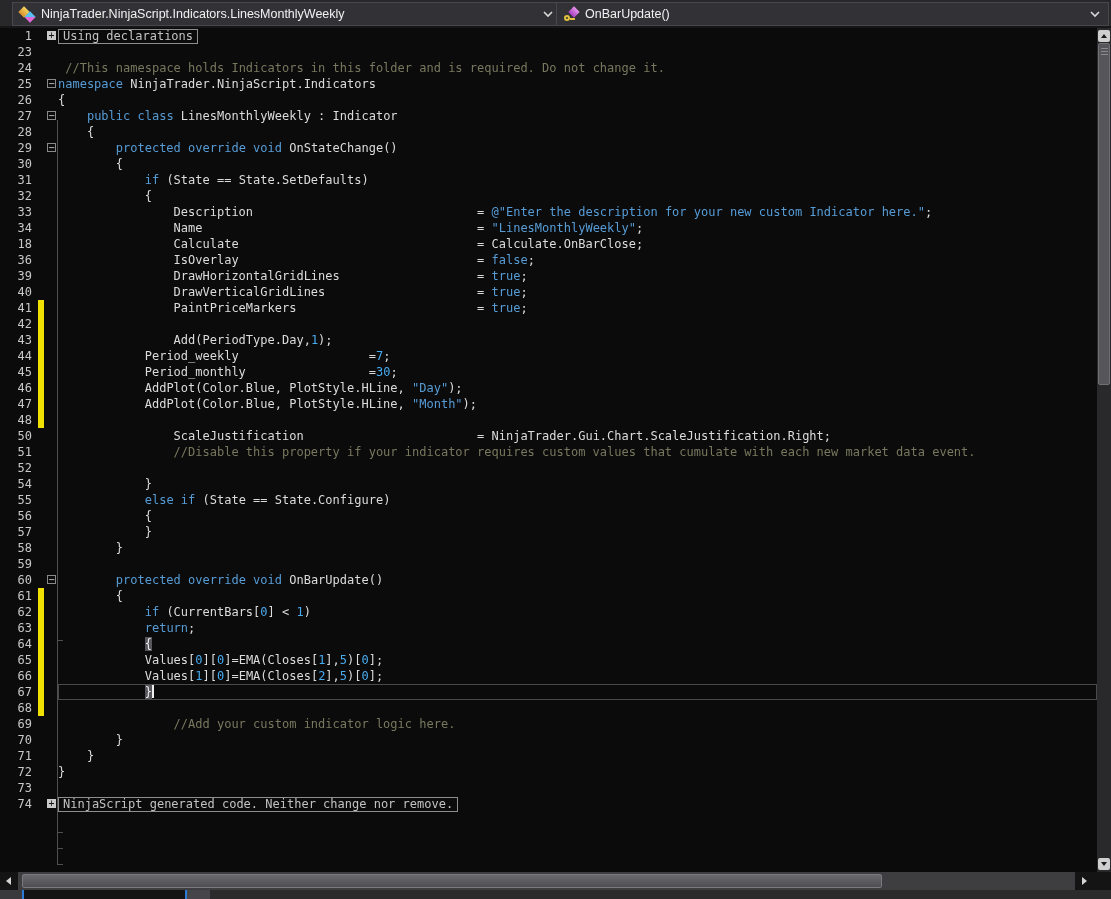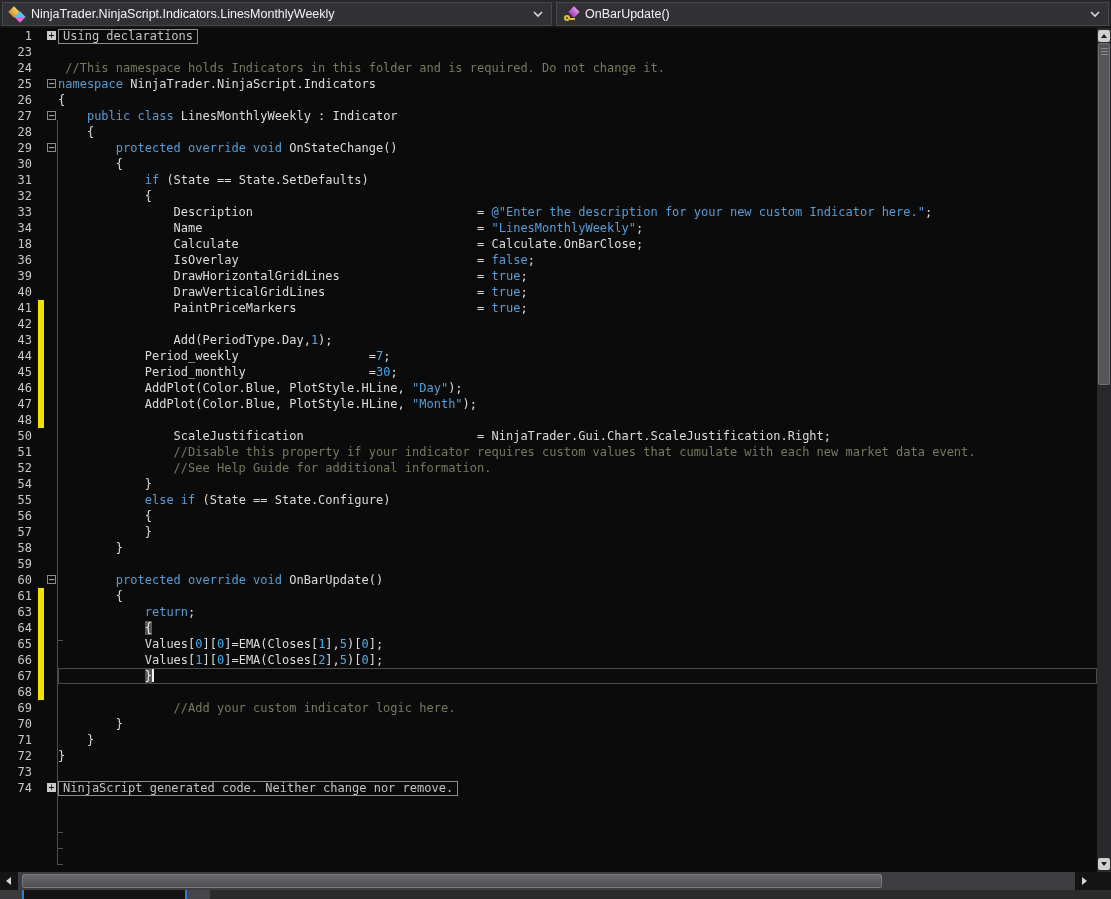--- a/index.html
+++ b/index.html
@@ -12,21 +12,21 @@
   
   #topbar {
     position:absolute; left:0; top:0; width:1111px; height:28px;
     background:#28282b; border-bottom:2px solid #161616; display:flex; align-items:center;
   }
   .combo {
     position:absolute; top:2px; height:24px; background:#323236;
     border:1px solid #47474c; display:flex; align-items:center;
     color:#f1f1f1; font-size:12.5px; padding:0 6px; overflow:hidden;
   }
-  #combo-left { left:2px; width:550px; }
+  #combo-left { left:12px; width:550px; }
   #combo-right { left:556px; width:553px; }
   .combo .label { flex:1; white-space:nowrap; overflow:hidden; margin-left:4px; }
   .chev { width:14px; height:10px; flex:0 0 auto; }
 
   
   .ic { position:relative; width:18px; height:17px; flex:0 0 auto; }
   .ic .d { position:absolute; width:8px; height:8px; transform:rotate(45deg); }
   .ic .dy { left:1px; top:2px; background:linear-gradient(180deg,#f6d45c,#d8912d); }
   .ic .dbp { left:7px; top:7px; background:linear-gradient(135deg,#57c0f4 50%,#e268d8 50%); }
   .ic .dm { left:7px; top:2px; background:linear-gradient(180deg,#e394ea,#a93ec1); }
@@ -147,29 +147,30 @@
         <div class="line"><span class="lnum">41</span><span class="cbar on"></span><span class="fold"></span><span class="code"><span class="tp">                </span><span class="tp">PaintPriceMarkers</span><span class="tp">                         </span><span class="tp">= </span><span class="tk">true</span><span class="tp">;</span></span></div>
         <div class="line"><span class="lnum">42</span><span class="cbar on"></span><span class="fold"></span><span class="code"></span></div>
         <div class="line"><span class="lnum">43</span><span class="cbar on"></span><span class="fold"></span><span class="code"><span class="tp">                </span><span class="tp">Add(PeriodType.Day,</span><span class="tn">1</span><span class="tp">);</span></span></div>
         <div class="line"><span class="lnum">44</span><span class="cbar on"></span><span class="fold"></span><span class="code"><span class="tp">            </span><span class="tp">Period_weekly</span><span class="tp">                  </span><span class="tp">=</span><span class="tn">7</span><span class="tp">;</span></span></div>
         <div class="line"><span class="lnum">45</span><span class="cbar on"></span><span class="fold"></span><span class="code"><span class="tp">            </span><span class="tp">Period_monthly</span><span class="tp">                 </span><span class="tp">=</span><span class="tn">30</span><span class="tp">;</span></span></div>
         <div class="line"><span class="lnum">46</span><span class="cbar on"></span><span class="fold"></span><span class="code"><span class="tp">            </span><span class="tp">AddPlot(Color.Blue, PlotStyle.HLine, </span><span class="ts">"Day"</span><span class="tp">);</span></span></div>
         <div class="line"><span class="lnum">47</span><span class="cbar on"></span><span class="fold"></span><span class="code"><span class="tp">            </span><span class="tp">AddPlot(Color.Blue, PlotStyle.HLine, </span><span class="ts">"Month"</span><span class="tp">);</span></span></div>
         <div class="line"><span class="lnum">48</span><span class="cbar on"></span><span class="fold"></span><span class="code"></span></div>
         <div class="line"><span class="lnum">50</span><span class="cbar"></span><span class="fold"></span><span class="code"><span class="tp">                </span><span class="tp">ScaleJustification</span><span class="tp">                        </span><span class="tp">= NinjaTrader.Gui.Chart.ScaleJustification.Right;</span></span></div>
         <div class="line"><span class="lnum">51</span><span class="cbar"></span><span class="fold"></span><span class="code"><span class="tp">                </span><span class="tc">//Disable this property if your indicator requires custom values that cumulate with each new market data event.</span></span></div>
-        <div class="line"><span class="lnum">52</span><span class="cbar"></span><span class="fold"></span><span class="code"><span class="tp">                </span><span class="tc">//See Help Guide for additional information.</span></span></div>
+        <div class="line"><span class="lnum">52</span><span class="cbar"></span><span class="fold"></span><span class="code"><span class="tp">                </span></span></div>
         <div class="line"><span class="lnum">54</span><span class="cbar"></span><span class="fold"></span><span class="code"><span class="tp">            </span><span class="tp">}</span></span></div>
         <div class="line"><span class="lnum">55</span><span class="cbar"></span><span class="fold"></span><span class="code"><span class="tp">            </span><span class="tk">else</span><span class="tp"> </span><span class="tk">if</span><span class="tp"> (State == State.Configure)</span></span></div>
         <div class="line"><span class="lnum">56</span><span class="cbar"></span><span class="fold"></span><span class="code"><span class="tp">            </span><span class="tp">{</span></span></div>
         <div class="line"><span class="lnum">57</span><span class="cbar"></span><span class="fold"></span><span class="code"><span class="tp">            </span><span class="tp">}</span></span></div>
         <div class="line"><span class="lnum">58</span><span class="cbar"></span><span class="fold"></span><span class="code"><span class="tp">        </span><span class="tp">}</span></span></div>
         <div class="line"><span class="lnum">59</span><span class="cbar"></span><span class="fold"></span><span class="code"></span></div>
         <div class="line"><span class="lnum">60</span><span class="cbar"></span><span class="fold"><span class="fbox minus">−</span></span><span class="code"><span class="tp">        </span><span class="tk">protected</span><span class="tp"> </span><span class="tk">override</span><span class="tp"> </span><span class="tk">void</span><span class="tp"> OnBarUpdate()</span></span></div>
         <div class="line"><span class="lnum">61</span><span class="cbar on"></span><span class="fold"></span><span class="code"><span class="tp">        </span><span class="tp">{</span></span></div>
+        <div class="line"><span class="lnum">62</span><span class="cbar on"></span><span class="fold"></span><span class="code"><span class="tp">            </span><span class="tk">if</span><span class="tp"> (CurrentBars[</span><span class="tn">0</span><span class="tp">] &lt; </span><span class="tn">1</span><span class="tp">)</span></span></div>
         <div class="line"><span class="lnum">63</span><span class="cbar on"></span><span class="fold"></span><span class="code"><span class="tp">            </span><span class="tk">return</span><span class="tp">;</span></span></div>
         <div class="line"><span class="lnum">64</span><span class="cbar on"></span><span class="fold"></span><span class="code"><span class="tp">            </span><span class="tb">{</span></span></div>
         <div class="line"><span class="lnum">65</span><span class="cbar on"></span><span class="fold"></span><span class="code"><span class="tp">            </span><span class="tp">Values[</span><span class="tn">0</span><span class="tp">][</span><span class="tn">0</span><span class="tp">]=EMA(Closes[</span><span class="tn">1</span><span class="tp">],</span><span class="tn">5</span><span class="tp">)[</span><span class="tn">0</span><span class="tp">];</span></span></div>
         <div class="line"><span class="lnum">66</span><span class="cbar on"></span><span class="fold"></span><span class="code"><span class="tp">            </span><span class="tp">Values[</span><span class="tn">1</span><span class="tp">][</span><span class="tn">0</span><span class="tp">]=EMA(Closes[</span><span class="tn">2</span><span class="tp">],</span><span class="tn">5</span><span class="tp">)[</span><span class="tn">0</span><span class="tp">];</span></span></div>
         <div class="line current"><span class="lnum">67</span><span class="cbar on"></span><span class="fold"></span><span class="code"><span class="tp">            </span><span class="tb">}</span><span class="caret"></span></span></div>
         <div class="line"><span class="lnum">68</span><span class="cbar on"></span><span class="fold"></span><span class="code"></span></div>
         <div class="line"><span class="lnum">69</span><span class="cbar"></span><span class="fold"></span><span class="code"><span class="tp">                </span><span class="tc">//Add your custom indicator logic here.</span></span></div>
         <div class="line"><span class="lnum">70</span><span class="cbar"></span><span class="fold"></span><span class="code"><span class="tp">        </span><span class="tp">}</span></span></div>
         <div class="line"><span class="lnum">71</span><span class="cbar"></span><span class="fold"></span><span class="code"><span class="tp">    </span><span class="tp">}</span></span></div>
         <div class="line"><span class="lnum">72</span><span class="cbar"></span><span class="fold"></span><span class="code"><span class="tp">}</span></span></div>

